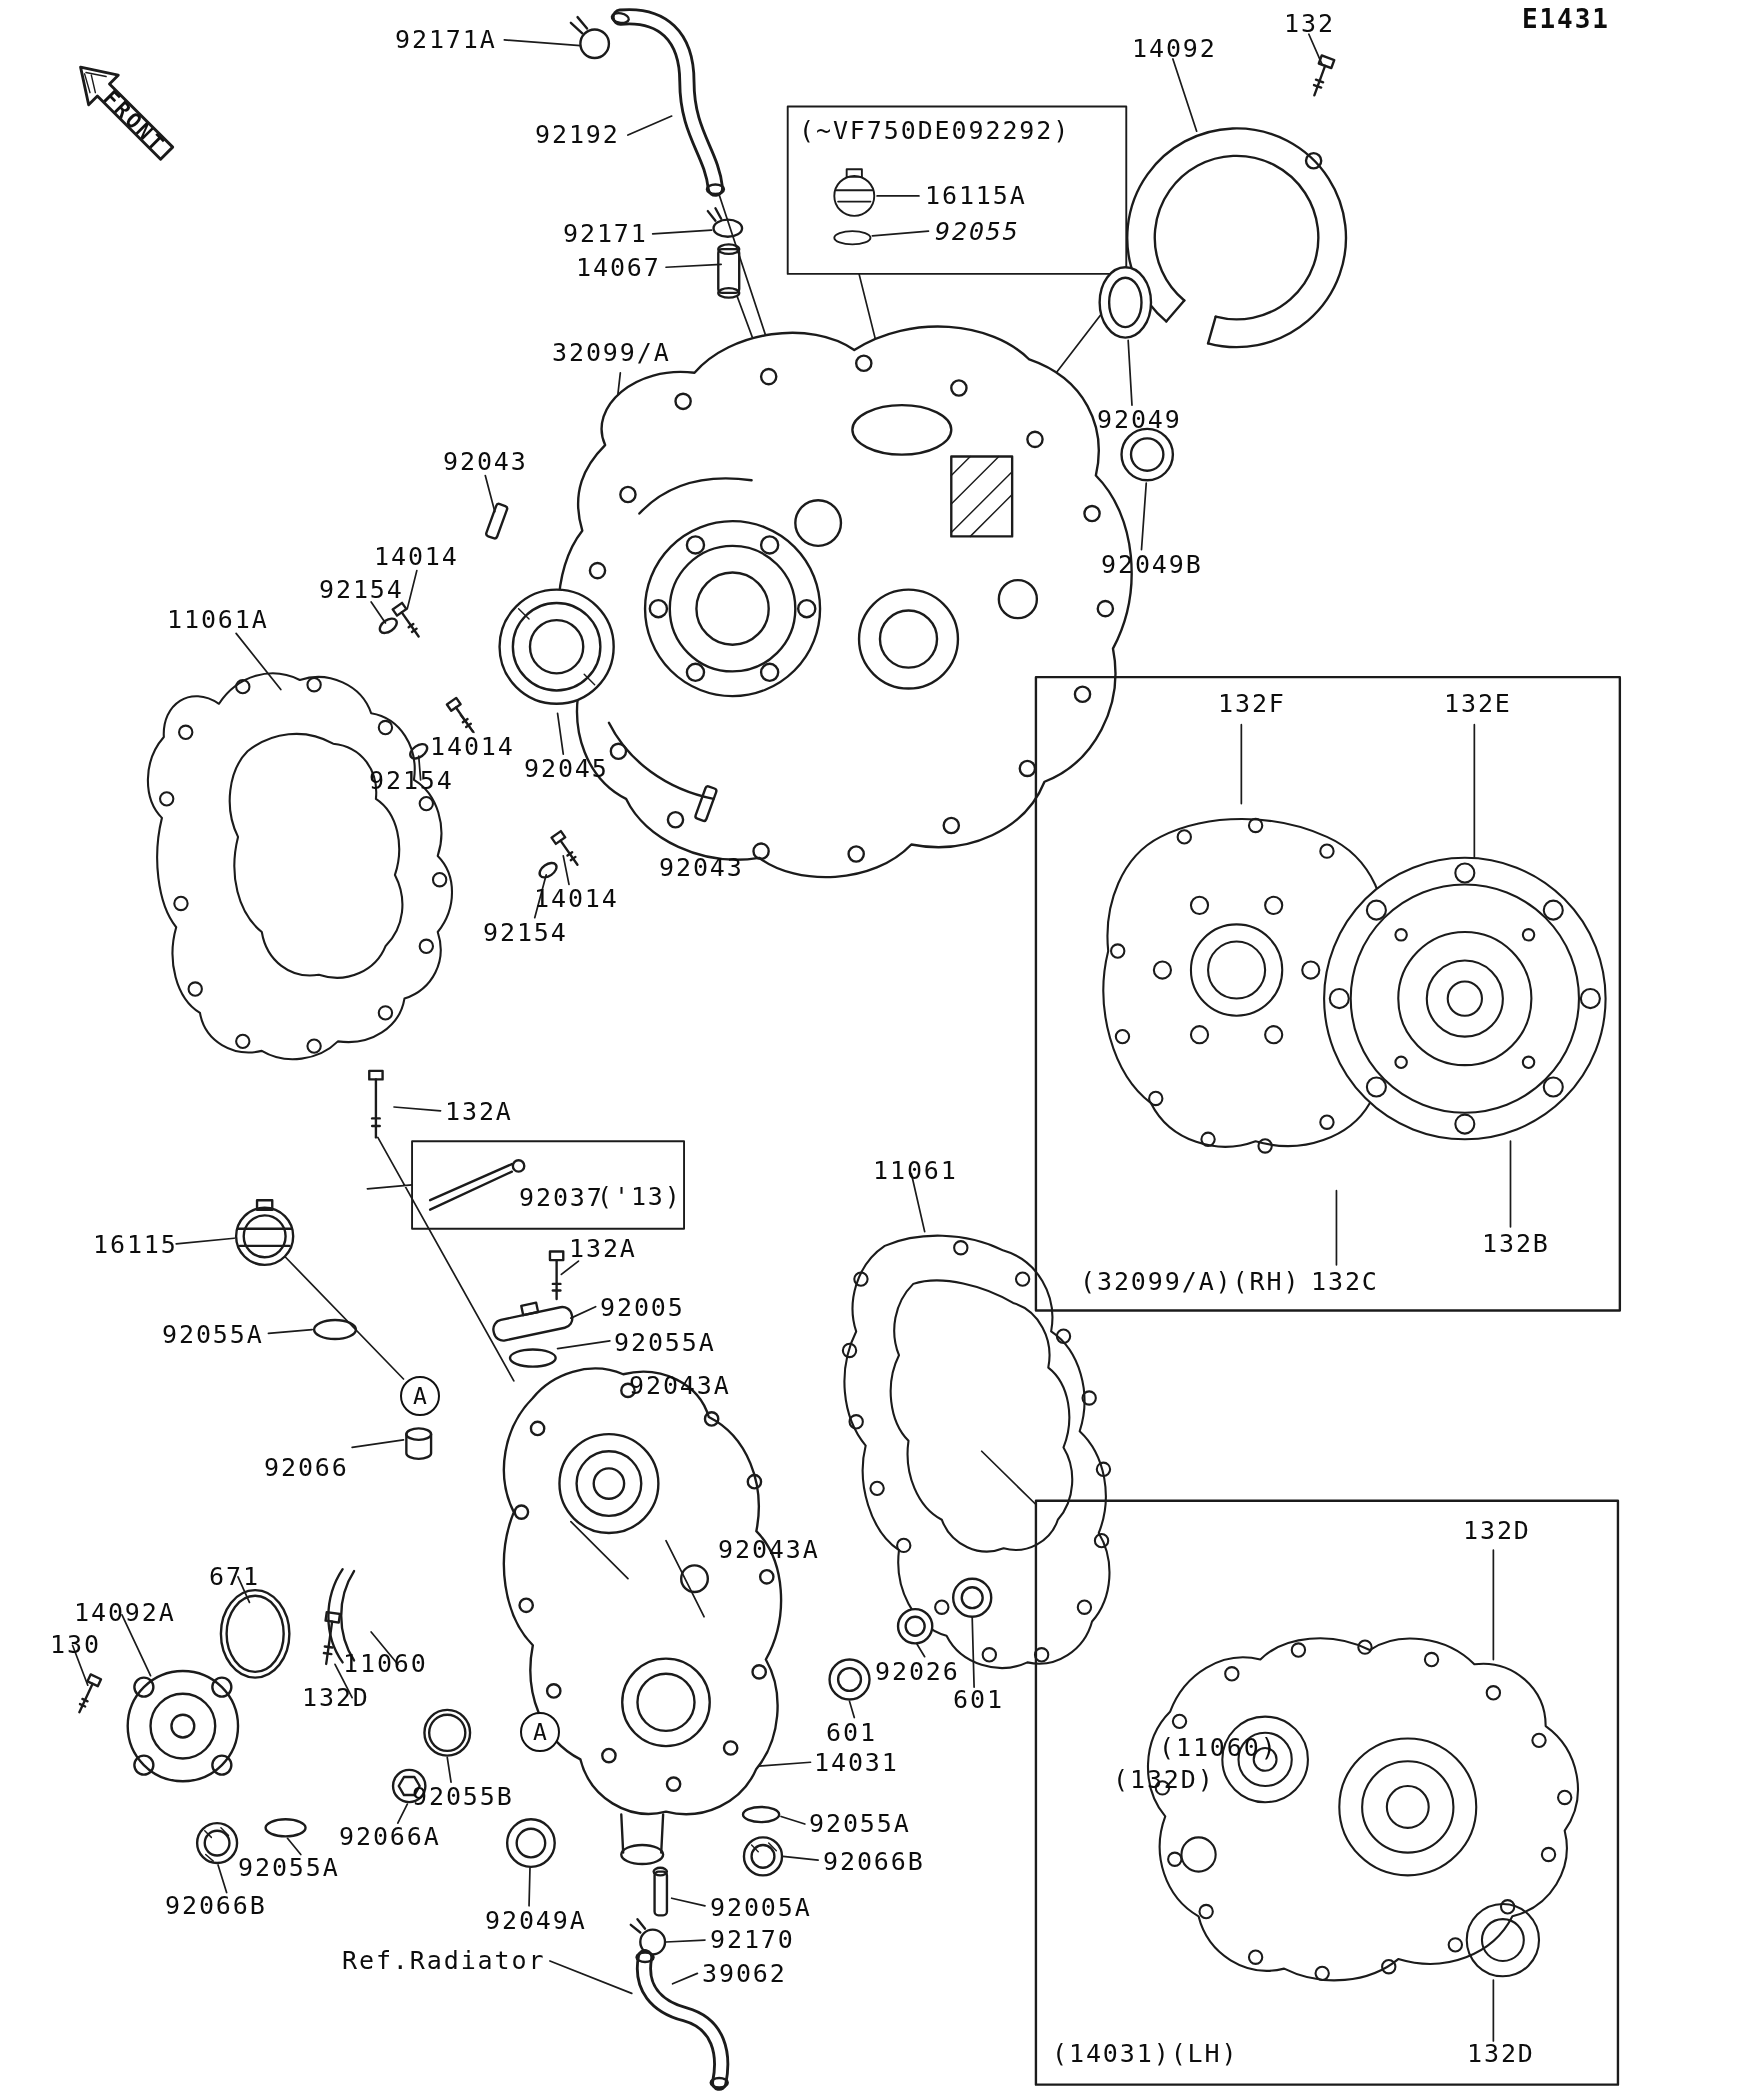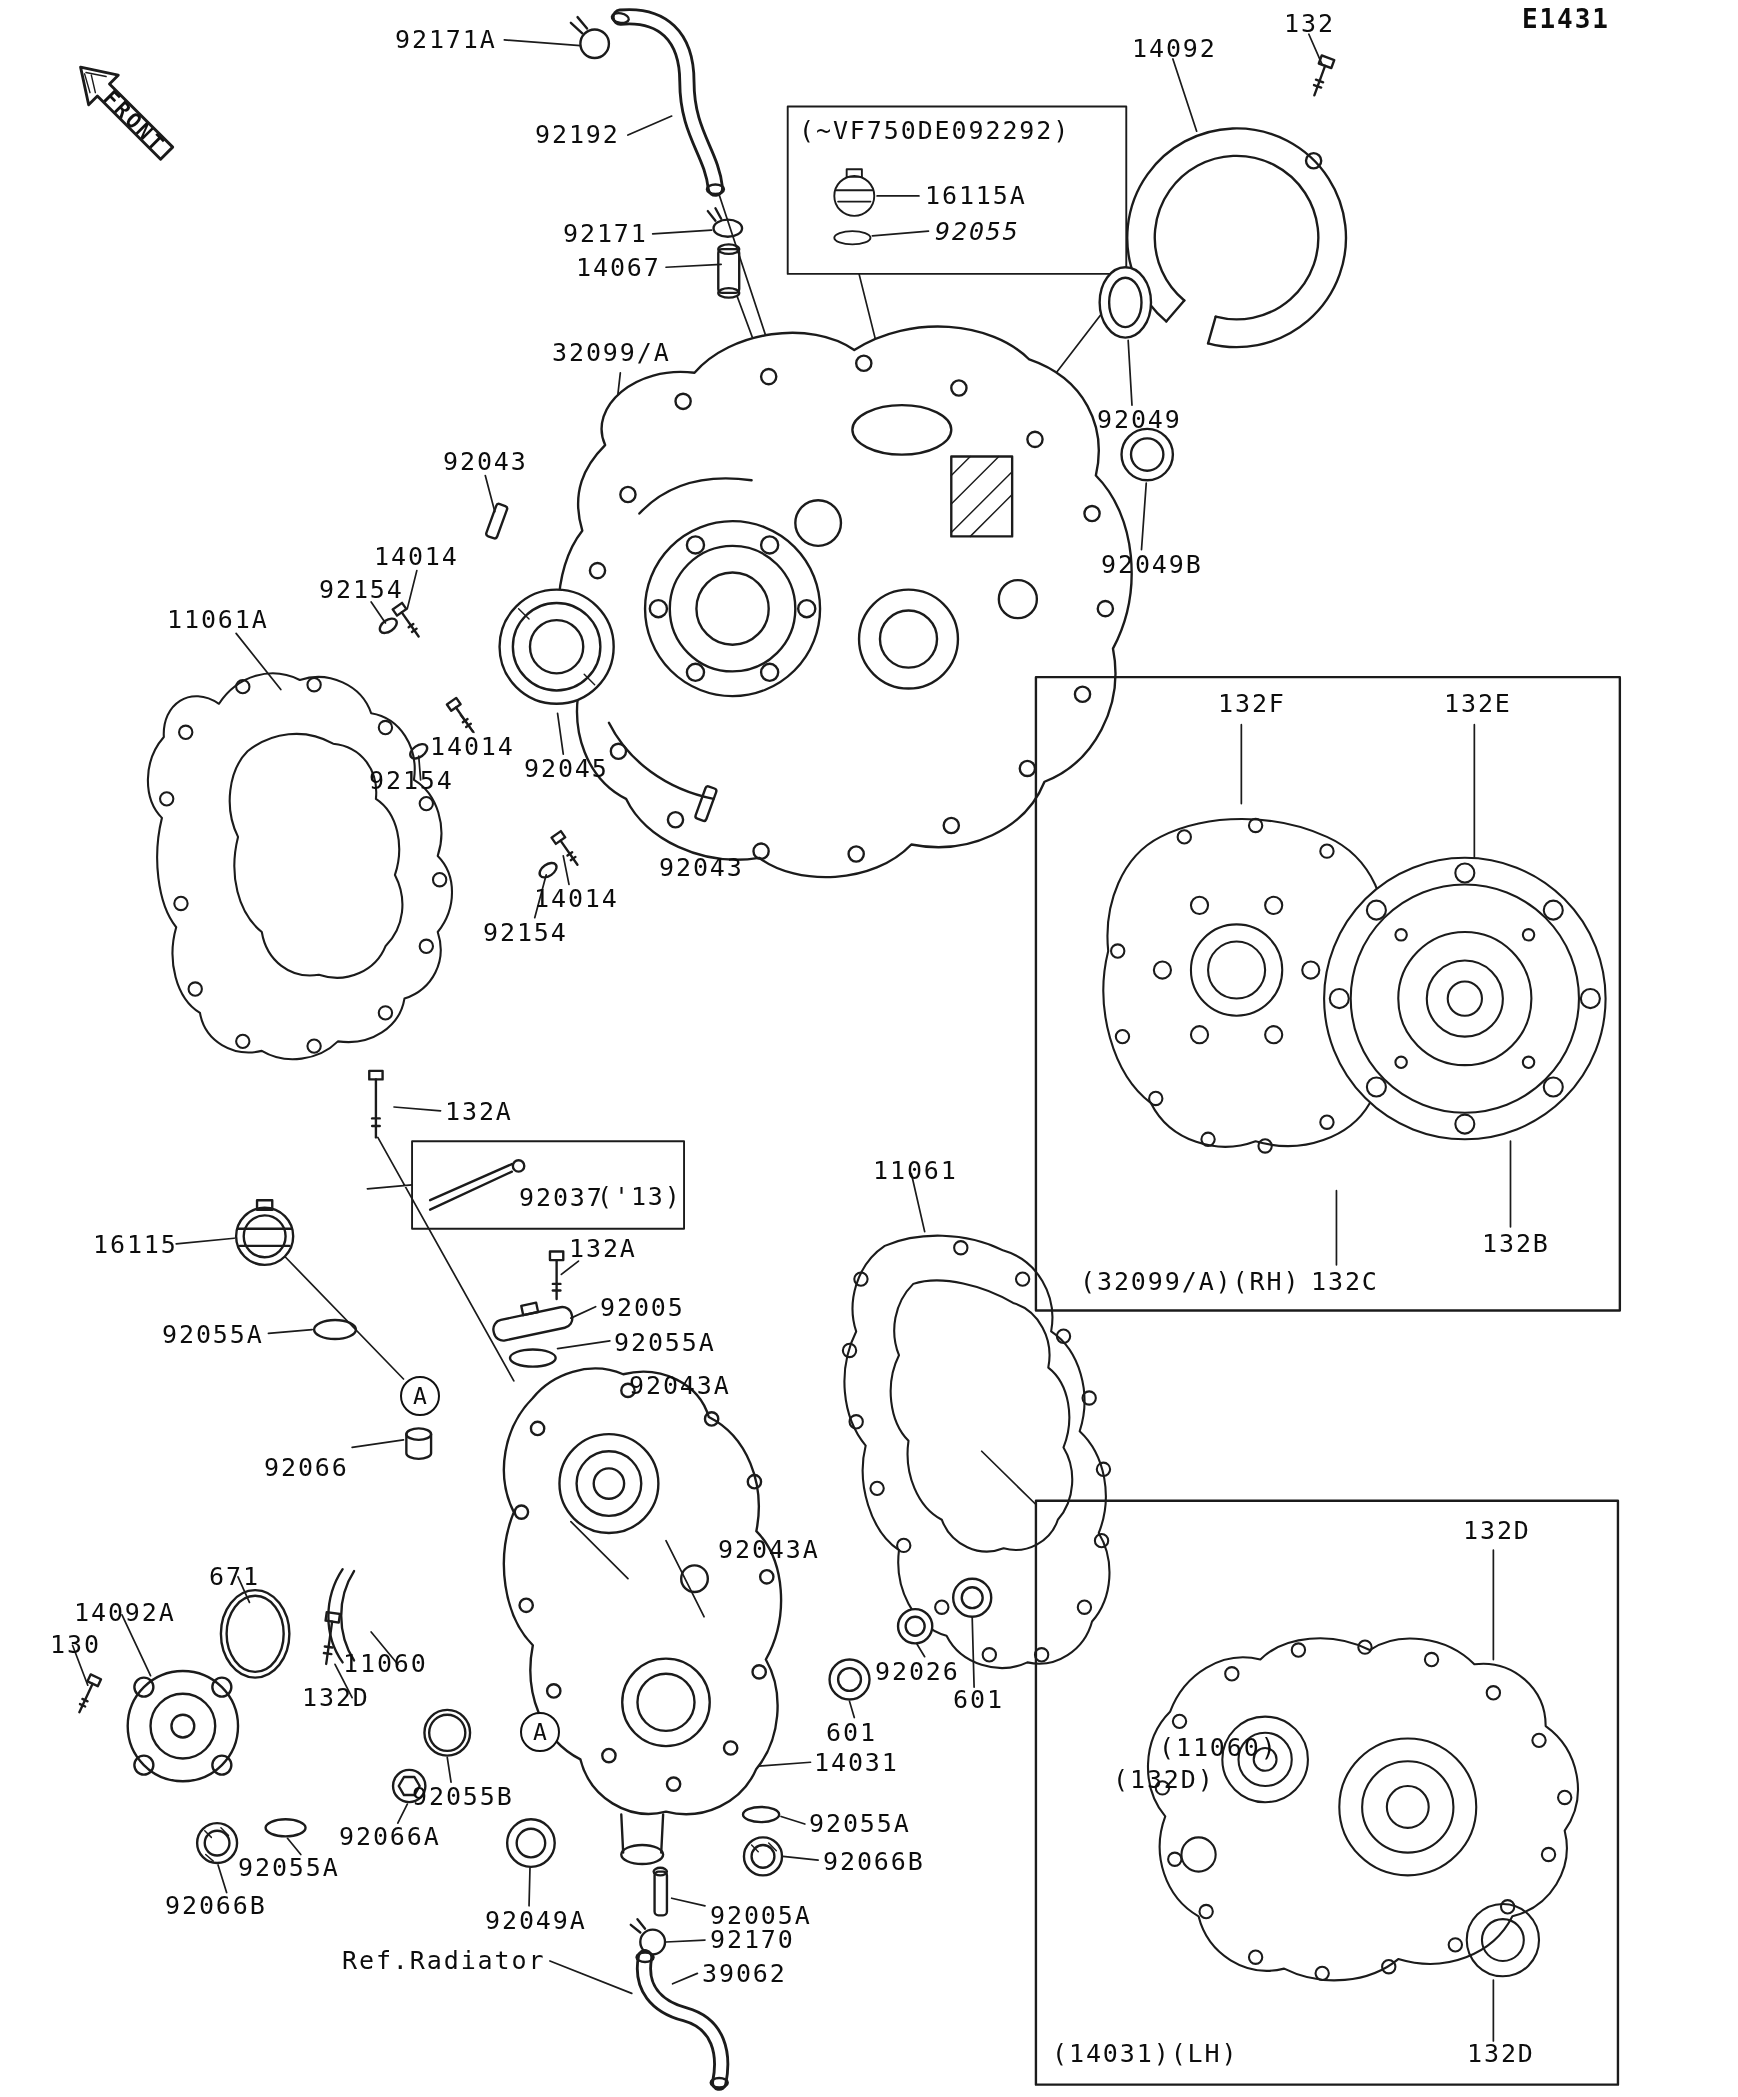--- a/index.html
+++ b/index.html
@@ -490,21 +490,21 @@
       <div class="part-label" style="left: 238px; top: 1855px;">92055A</div>
       <div class="part-label" style="left: 165px; top: 1893px;">92066B</div>
       <div class="part-label" style="left: 485px; top: 1908px;">92049A</div>
       <div class="part-label" style="left: 342px; top: 1948px;">Ref.Radiator</div>
       <div class="part-label" style="left: 826px; top: 1720px;">601</div>
       <div class="part-label" style="left: 814px; top: 1750px;">14031</div>
       <div class="part-label" style="left: 875px; top: 1659px;">92026</div>
       <div class="part-label" style="left: 953px; top: 1687px;">601</div>
       <div class="part-label" style="left: 809px; top: 1811px;">92055A</div>
       <div class="part-label" style="left: 823px; top: 1849px;">92066B</div>
-      <div class="part-label" style="left: 710px; top: 1895px; margin-top: 8px;">92005A</div>
+      <div class="part-label" style="left: 710px; top: 1895px;">92005A</div>
       <div class="part-label" style="left: 710px; top: 1927px;">92170</div>
       <div class="part-label" style="left: 702px; top: 1961px;">39062</div>
       <div class="part-label" style="left: 1463px; top: 1518px;">132D</div>
       <div class="part-label" style="left: 1159px; top: 1735px; text-align: center;">(11060)</div>
       <div class="part-label" style="left: 1113px; top: 1767px;">(132D)</div>
       <div class="part-label" style="left: 1052px; top: 2041px;">(14031)(LH)</div>
       <div class="part-label" style="left: 1467px; top: 2041px;">132D</div>
       <div class="part-label circled" style="left: 400px; top: 1376px;">A</div>
       <div class="part-label circled" style="left: 520px; top: 1712px;">A</div>
     </div>

